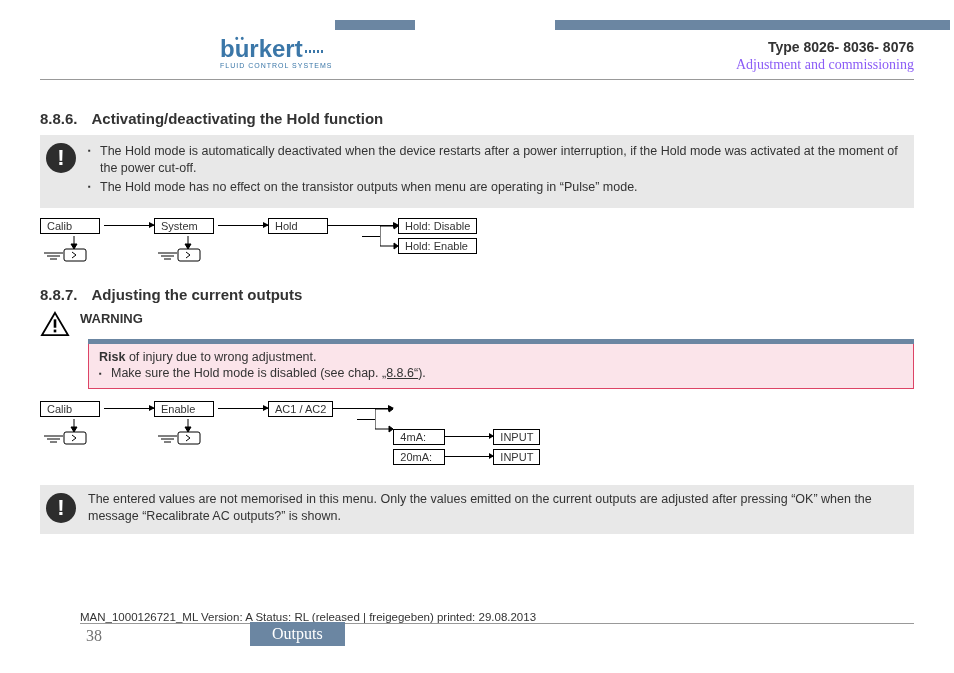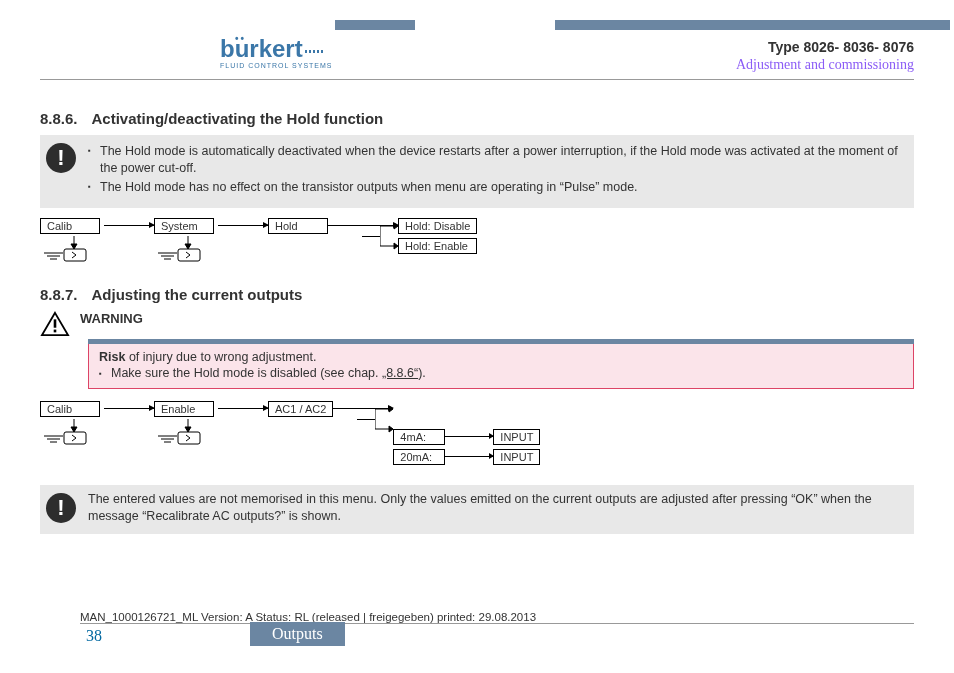--- a/index.html
+++ b/index.html
@@ -188,21 +188,21 @@
     color: #333;
     border-bottom: 0;
     margin-bottom: 0px;
   }
   .footer .bar {
     height: 24px;
     position: relative;
     border-top: 1px solid #999;
     display: flex; align-items: center;
   }
-  .footer .pg { font-size: 16px; color: #0369a1; font-family: Georgia, serif; margin-left: 6px; }
+  .footer .pg { font-size: 16px; color: #737373; font-family: Georgia, serif; margin-left: 6px; }
   .footer .lang {
     position: absolute;
     left: 170px; top: -2px;
     background: #6b86a2;
     color: #fff;
     padding: 3px 22px;
     font-family: Georgia, serif;
     font-size: 16px;
   }
 </style>

